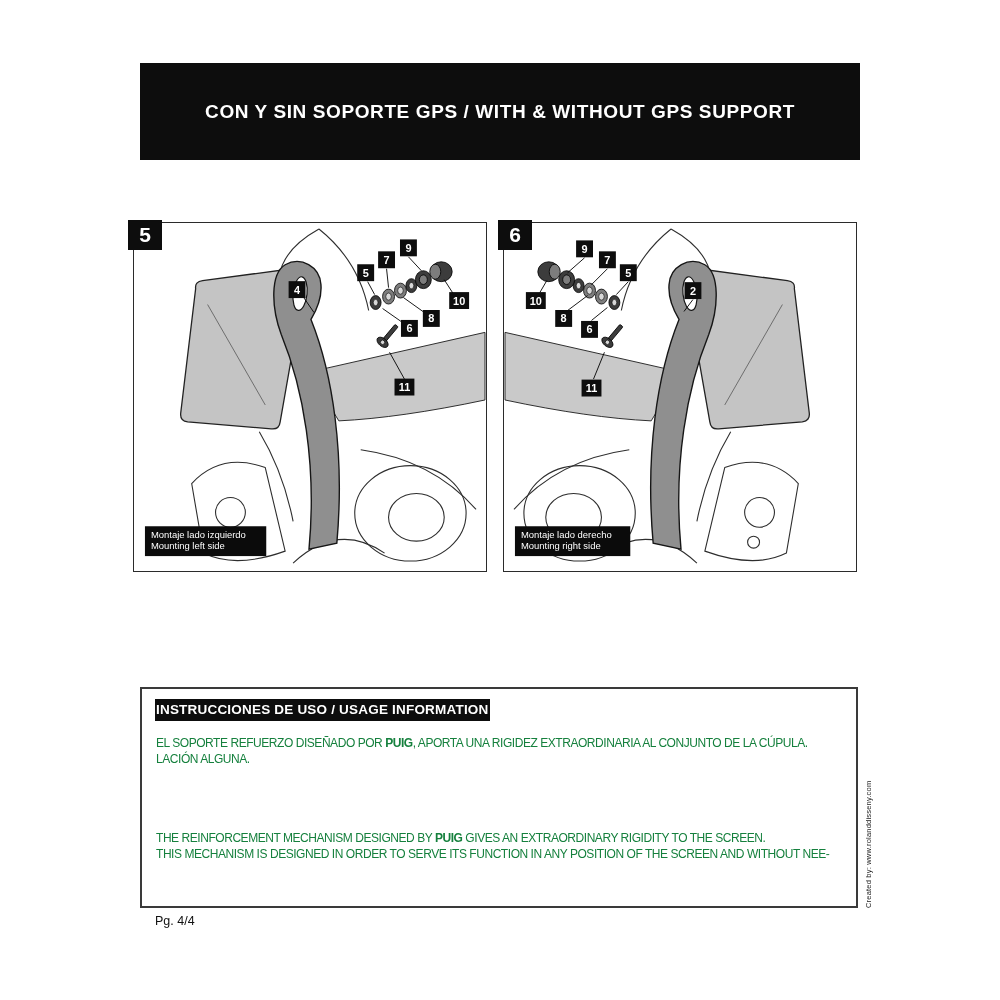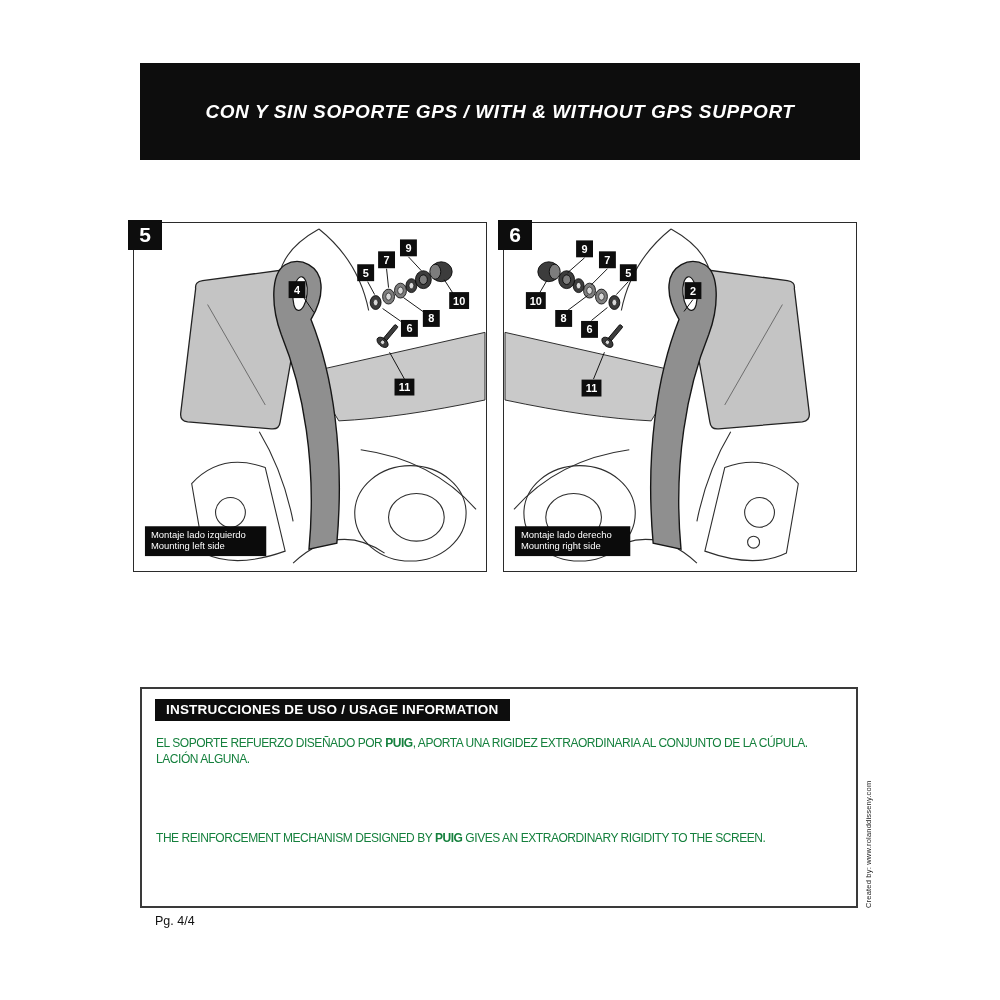--- a/index.html
+++ b/index.html
@@ -4,21 +4,21 @@
 <style>
   * { margin:0; padding:0; box-sizing:border-box; }
   body { background:#e9e9e9; }
   .page {
     position:relative; width:1000px; height:1000px; background:#ffffff;
     font-family:"Liberation Sans", sans-serif; overflow:hidden;
   }
   
   .title-bar {
     position:absolute; left:140px; top:63px; width:720px; height:97px;
-    background:#0d0d0d; display:flex; align-items:center; justify-content:center;font-style:italic;
+    background:#0d0d0d; display:flex; align-items:center; justify-content:center;
   }
   .title-bar h1 {
     color:#ffffff; font-size:19px; font-weight:bold; letter-spacing:0.6px; white-space:nowrap;
   }
   
   .panel {
     position:absolute; top:222px; width:354px; height:350px;
     border:1px solid #2b2b2b; background:#ffffff;
   }
   .panel-left  { left:133px; }
@@ -45,21 +45,21 @@
   .chip-num   { fill:#ffffff; font-family:"Liberation Sans",sans-serif; font-size:11px; font-weight:bold; text-anchor:middle; }
   .cap-bg     { fill:#0b0b0b; }
   .cap-text   { fill:#ffffff; font-family:"Liberation Sans",sans-serif; font-size:9.5px; }
   
   .info-box {
     position:absolute; left:140px; top:687px; width:718px; height:221px;
     border:2px solid #3a3a3a; background:#ffffff;
   }
   .info-heading {
     position:absolute; left:13px; top:10px; background:#0d0d0d; color:#ffffff;
-    font-weight:bold; font-size:13.5px; padding:3px 11px 4px; letter-spacing:0.2px; white-space:nowrap;
+    font-weight:bold; font-size:13.5px; padding:3px 1px 4px; letter-spacing:0.2px; white-space:nowrap;
   }
   .para {
     position:absolute; left:14px; font-size:12px; letter-spacing:-0.45px;
     color:#15803d; line-height:16px; white-space:nowrap;
   }
   .para-es { top:46px; }
   .para-en { top:141px; }
   .brand { font-weight:bold; }
   
   .watermark {
@@ -286,19 +286,20 @@
   </div>
 
   <div class="info-box">
     <div class="info-heading">INSTRUCCIONES DE USO / USAGE INFORMATION</div>
     <div class="para para-es">
       <div><span>EL SOPORTE REFUERZO DISEÑADO POR </span><span class="brand">PUIG</span><span>, APORTA UNA RIGIDEZ EXTRAORDINARIA AL CONJUNTO DE LA CÚPULA.</span></div>
       <div>LACIÓN ALGUNA.</div>
     </div>
     <div class="para para-en">
       <div><span>THE REINFORCEMENT MECHANISM DESIGNED BY </span><span class="brand">PUIG</span><span> GIVES AN EXTRAORDINARY RIGIDITY TO THE SCREEN.</span></div>
+      <div>THIS MECHANISM IS DESIGNED IN ORDER TO SERVE ITS FUNCTION IN ANY POSITION OF THE SCREEN AND WITHOUT NEE-</div>
     </div>
   </div>
 
   <div class="watermark">Created by: www.rolanddisseny.com</div>
   <div class="page-number">Pg. 4/4</div>
 
 </div>
 
 </body></html>

